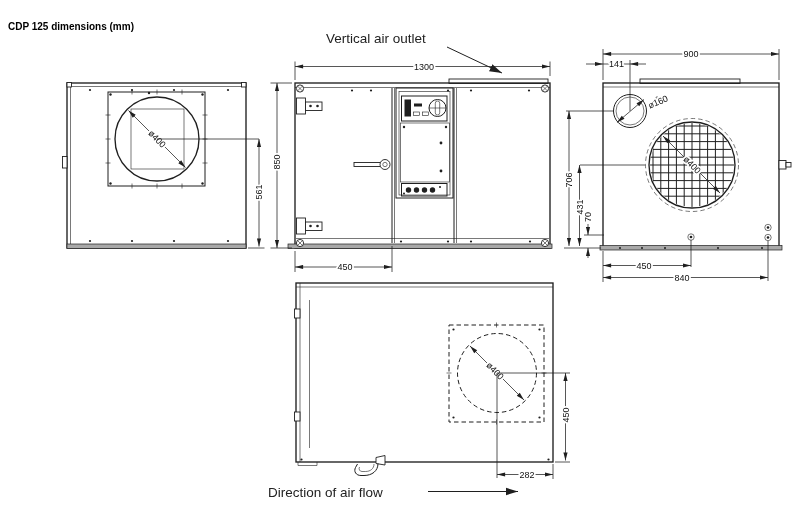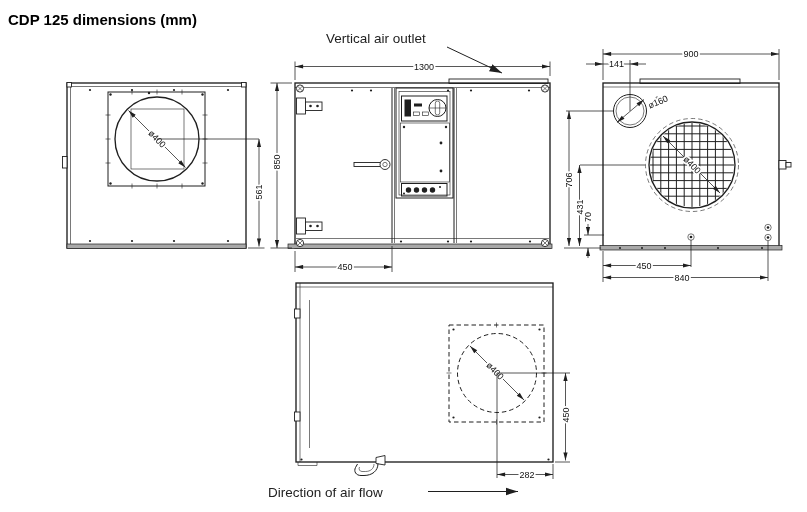--- a/index.html
+++ b/index.html
@@ -1,18 +1,18 @@
 <!DOCTYPE html>
 <html><head>
 <meta charset="utf-8">
 <style>
   html,body{margin:0;padding:0;background:#fff;}
   #stage{position:relative;width:807px;height:512px;background:#fff;overflow:hidden;
          font-family:"Liberation Sans",sans-serif;}
-  #title{position:absolute;left:8px;top:11px;font-size:15px;font-weight:bold;color:#000;}
+  #title{position:absolute;left:8px;top:21px;font-size:10px;font-weight:bold;color:#000;}
   svg{position:absolute;left:0;top:0;}
   .ln{stroke:#1f1f1f;fill:none;stroke-width:1;}
   .th{stroke-width:1.35;}
   .tn{stroke-width:0.6;}
   .gray{fill:#a9a9a9;stroke:#1f1f1f;stroke-width:0.7;}
   .wf{fill:#fff;stroke:#1f1f1f;stroke-width:0.9;}
   .dl{stroke:#1f1f1f;stroke-width:0.75;fill:none;}
   .dash{stroke-dasharray:4.5 3;}
   .dot{fill:#1f1f1f;stroke:none;}
   text.dim{font:9px "Liberation Sans",sans-serif;fill:#111;text-anchor:middle;

